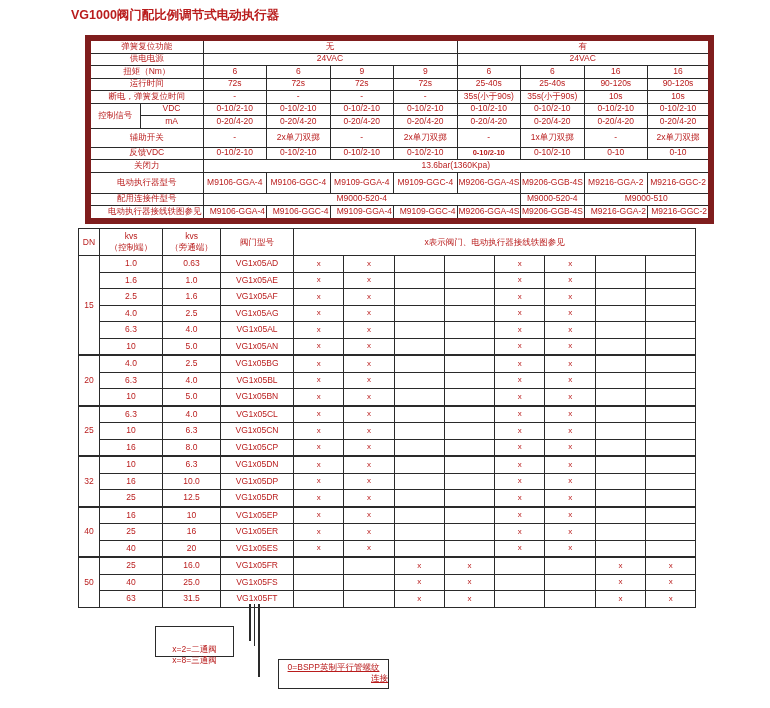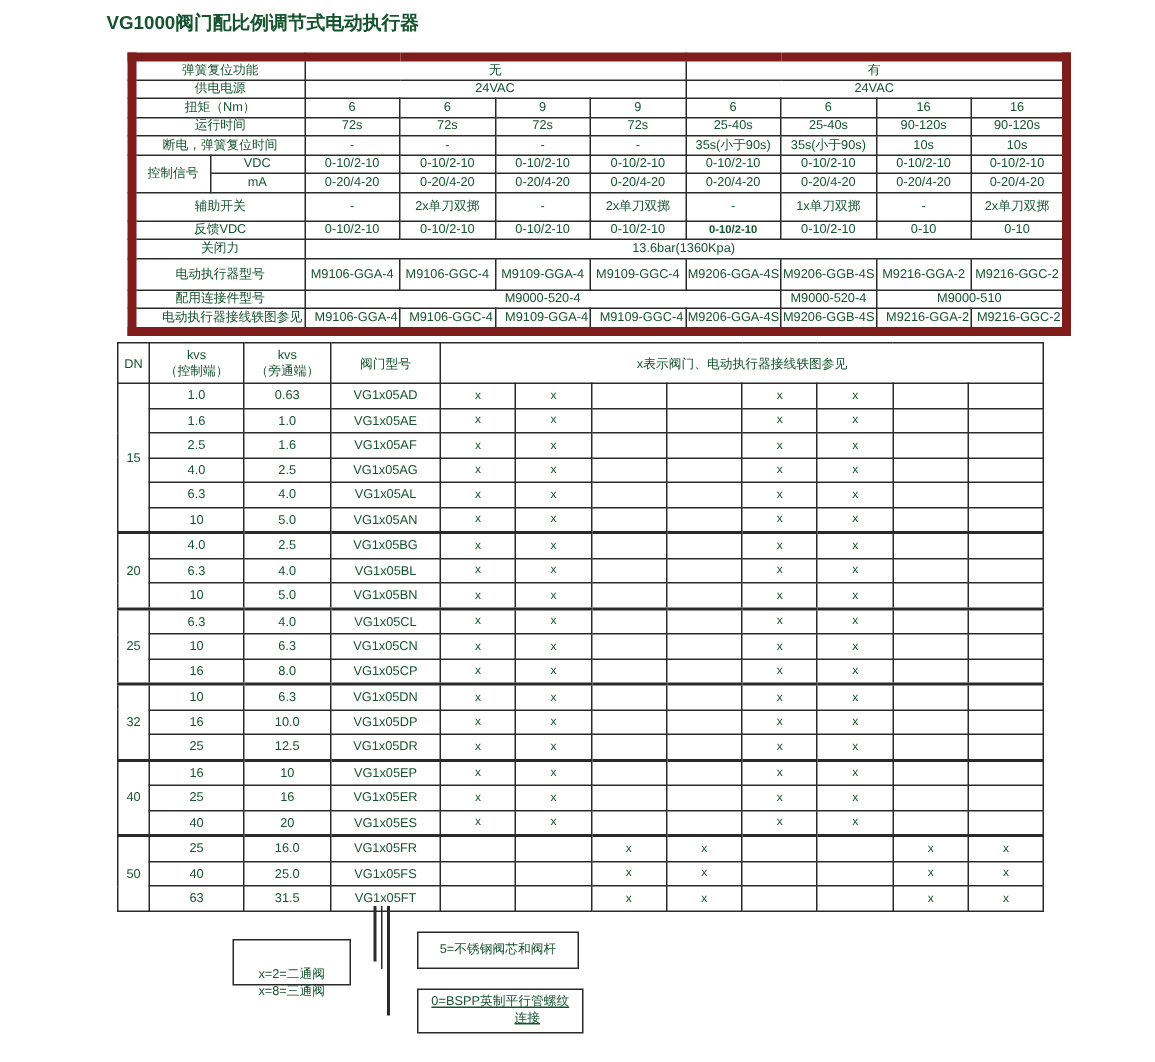--- a/index.html
+++ b/index.html
@@ -1,18 +1,18 @@
 <!DOCTYPE html>
 <html><head>
 <meta charset="utf-8">
 <style>
   html,body { margin:0; padding:0; background:#ffffff; }
   .page {
     position:relative; width:770px; height:708px; background:#ffffff;
-    font-family:"Liberation Sans","DejaVu Sans",sans-serif; color:#14532d;
+    font-family:"Liberation Sans","DejaVu Sans",sans-serif; color:#b91c1c;
     overflow:hidden;
   }
   .title {
     position:absolute; left:71px; top:7px; margin:0;
     font-size:12.5px; font-weight:bold; letter-spacing:0;
   }
 
   
   #spec-table {
     position:absolute; left:85px; top:35px; width:623px;
@@ -51,21 +51,21 @@
   #lead-2 { left:253.5px; top:604px; height:42px; }
   #lead-3 { left:258px; top:604px; height:73px; }
 
   .note-box {
     position:absolute; border:1.5px solid #2a2a2a; background:#ffffff;
     font-size:8.5px; line-height:1.35; text-align:center; box-sizing:border-box;
   }
   #note-valve-type { left:155px; top:626px; width:79px; height:31px; padding-top:17px; }
   #note-stainless  { left:278px; top:621px; width:108px; height:25px; line-height:21px; }
   #note-bspp       { left:278px; top:659px; width:111px; height:30px; padding-top:2px;text-decoration:underline; }
-  #note-bspp .l2   { text-align:center; padding-left:36px; }
+  #note-bspp .l2   { text-align:right; padding-left:36px; }
 </style>
 </head>
 <body>
 
 <div class="page">
 
   <h1 class="title">VG1000阀门配比例调节式电动执行器</h1>
 
   <table id="spec-table">
     <colgroup>
@@ -513,22 +513,19 @@
 
   <div class="leader" id="lead-1"></div>
   <div class="leader" id="lead-2"></div>
   <div class="leader" id="lead-3"></div>
 
   <div class="note-box" id="note-valve-type">
     <div>x=2=二通阀</div>
     <div>x=8=三通阀</div>
   </div>
 
-  <div class="note-box" id="note-stainless">
-    <div>5=不锈钢阀芯和阀杆</div>
-  </div>
 
   <div class="note-box" id="note-bspp">
     <div>0=BSPP英制平行管螺纹</div>
     <div class="l2">连接</div>
   </div>
 
 </div>
 
 </body></html>

